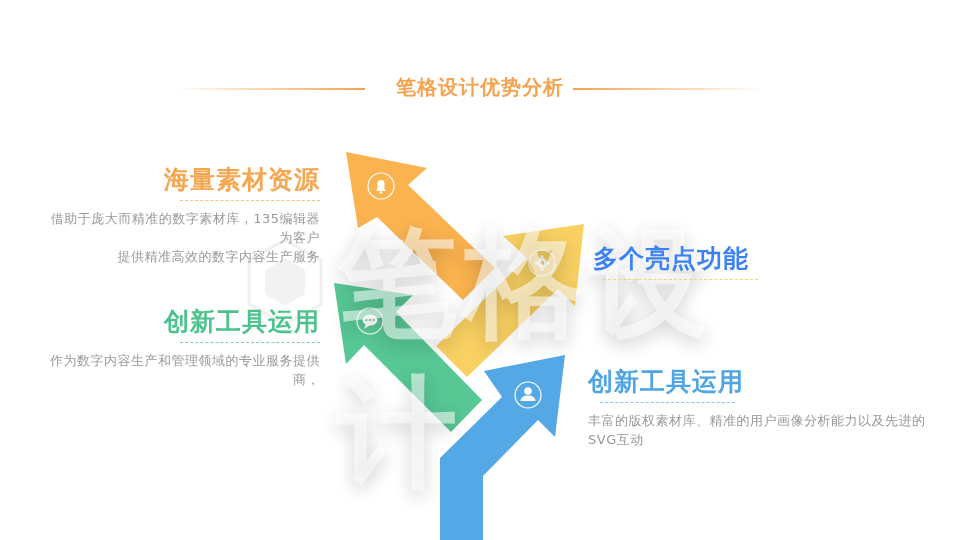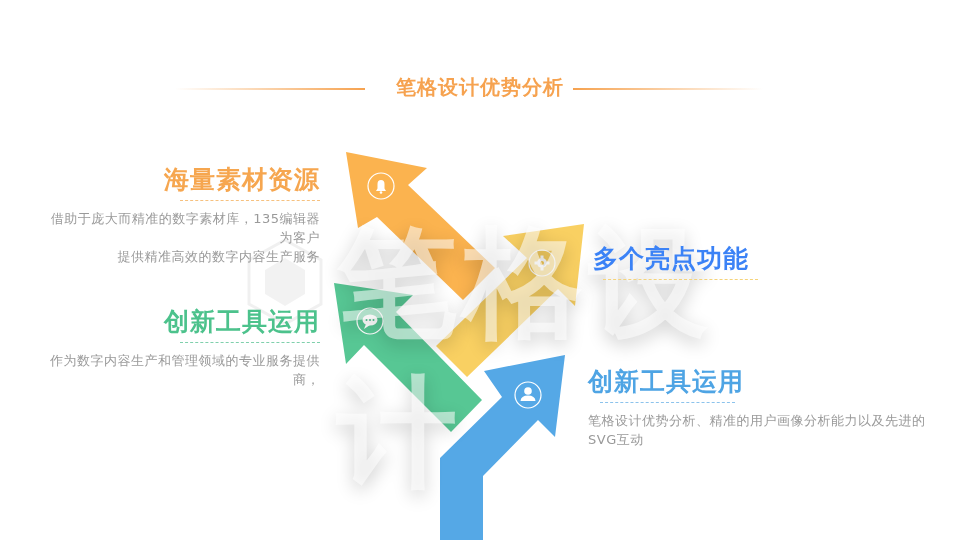--- a/index.html
+++ b/index.html
@@ -158,17 +158,17 @@
 
   <div class="block" id="b3">
     <div class="title">多个亮点功能</div>
     <div class="dash"></div>
   </div>
 
   <div class="block" id="b4">
     <div class="title">创新工具运用</div>
     <div class="dash"></div>
     <div class="desc">
-      <div>笔格设计优势分析、精准的用户画像分析能力以及先进的SVG互动</div>
+      <div>丰富的版权素材库、精准的用户画像分析能力以及先进的SVG互动</div>
     </div>
   </div>
 
 </div>
 
 </body></html>

